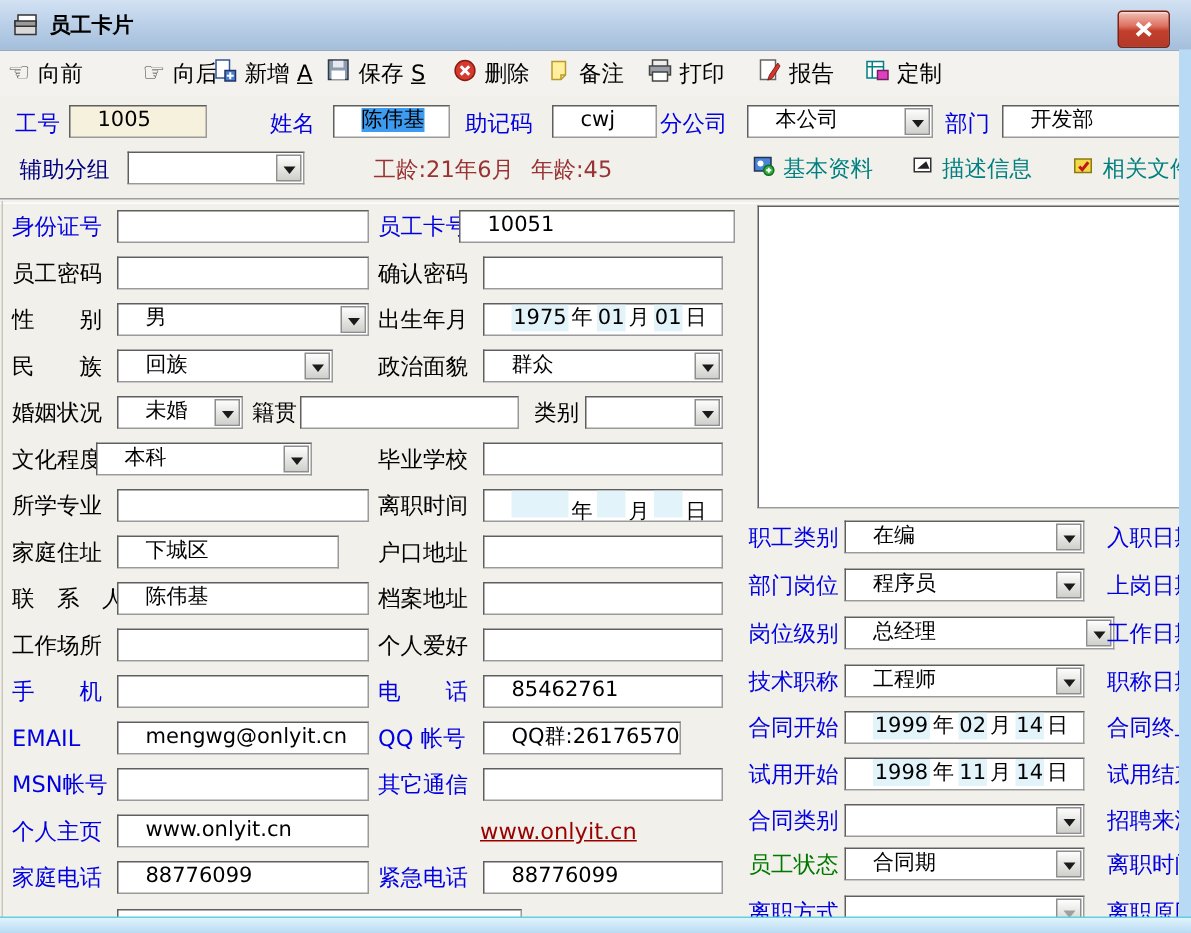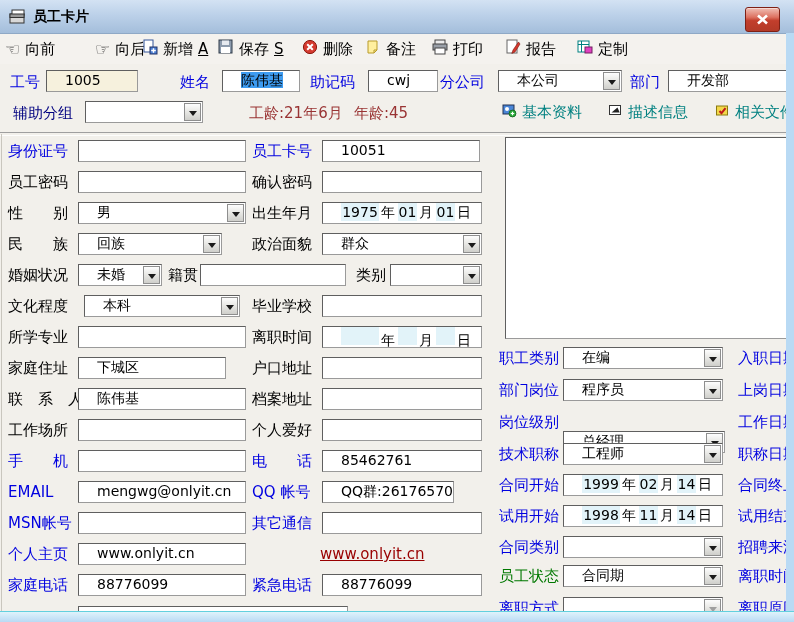--- a/index.html
+++ b/index.html
@@ -188,21 +188,21 @@
   </svg></span>
   <span>相关文件</span>
 </div>
 
 <div class="formline"></div>
 <div class="vline"></div>
 
 <div class="lbl blue" style="left:8px;top:140px">身份证号</div>
 <div class="fld" style="left:78px;top:140px;width:168px"></div>
 <div class="lbl blue" style="left:252px;top:140px">员工卡号</div>
-<div class="fld" style="left:322px;top:140px;width:158px">10051</div>
+<div class="fld" style="left:306px;top:140px;width:184px">10051</div>
 
 <div class="lbl" style="left:8px;top:171px">员工密码</div>
 <div class="fld" style="left:78px;top:171px;width:168px"></div>
 <div class="lbl" style="left:252px;top:171px">确认密码</div>
 <div class="fld" style="left:322px;top:171px;width:160px"></div>
 
 <div class="lbl" style="left:8px;top:202px">性　　别</div>
 <div class="fld dd" style="left:78px;top:202px;width:168px">
   <span>男</span>
   <span class="dda">
@@ -240,21 +240,21 @@
 <div class="fld" style="left:200px;top:264px;width:146px"></div>
 <div class="lbl" style="left:356px;top:264px">类别</div>
 <div class="fld dd" style="left:390px;top:264px;width:92px">
   <span></span>
   <span class="dda">
       <i></i>
     </span>
 </div>
 
 <div class="lbl" style="left:8px;top:295px">文化程度</div>
-<div class="fld dd" style="left:84px;top:295px;width:156px">
+<div class="fld dd" style="left:64px;top:295px;width:144px">
   <span>本科</span>
   <span class="dda">
       <i></i>
     </span>
 </div>
 <div class="lbl" style="left:252px;top:295px">毕业学校</div>
 <div class="fld" style="left:322px;top:295px;width:160px"></div>
 
 <div class="lbl" style="left:8px;top:326px">所学专业</div>
 <div class="fld" style="left:78px;top:326px;width:168px"></div>
@@ -318,21 +318,21 @@
 <div class="lbl blue" style="left:499px;top:379px">部门岗位</div>
 <div class="fld dd" style="left:563px;top:379px;width:160px">
   <span>程序员</span>
   <span class="dda">
       <i></i>
     </span>
 </div>
 <div class="lbl blue" style="left:738px;top:379px">上岗日期</div>
 
 <div class="lbl blue" style="left:499px;top:411px">岗位级别</div>
-<div class="fld dd" style="left:563px;top:431px;width:162px">
+<div class="fld dd" style="left:563px;top:411px;width:180px">
   <span>总经理</span>
   <span class="dda">
       <i></i>
     </span>
 </div>
 <div class="lbl blue" style="left:738px;top:411px">工作日期</div>
 
 <div class="lbl blue" style="left:499px;top:443px">技术职称</div>
 <div class="fld dd" style="left:563px;top:443px;width:160px">
   <span>工程师</span>

